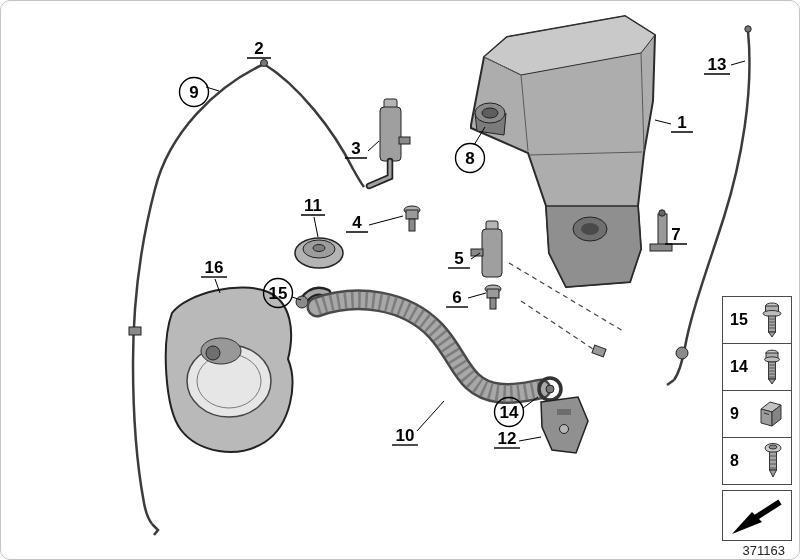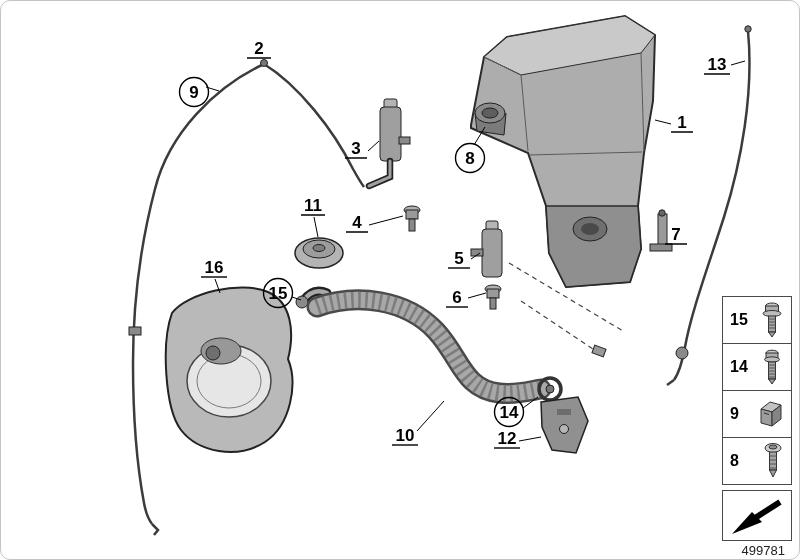--- a/index.html
+++ b/index.html
@@ -252,15 +252,15 @@
     </div>
   </div>
 
   <div class="arrow-box">
     <svg width="58" height="42" viewBox="0 0 58 42">
       <line x1="52" y1="7" x2="27" y2="23" stroke="#000" stroke-width="6"></line>
       <polygon points="4,39 24,17 34,27" fill="#000"></polygon>
     </svg>
   </div>
 
-  <div class="figure-number">499781</div>
+  <div class="figure-number">371163</div>
 
 </div>
 
 </body></html>

